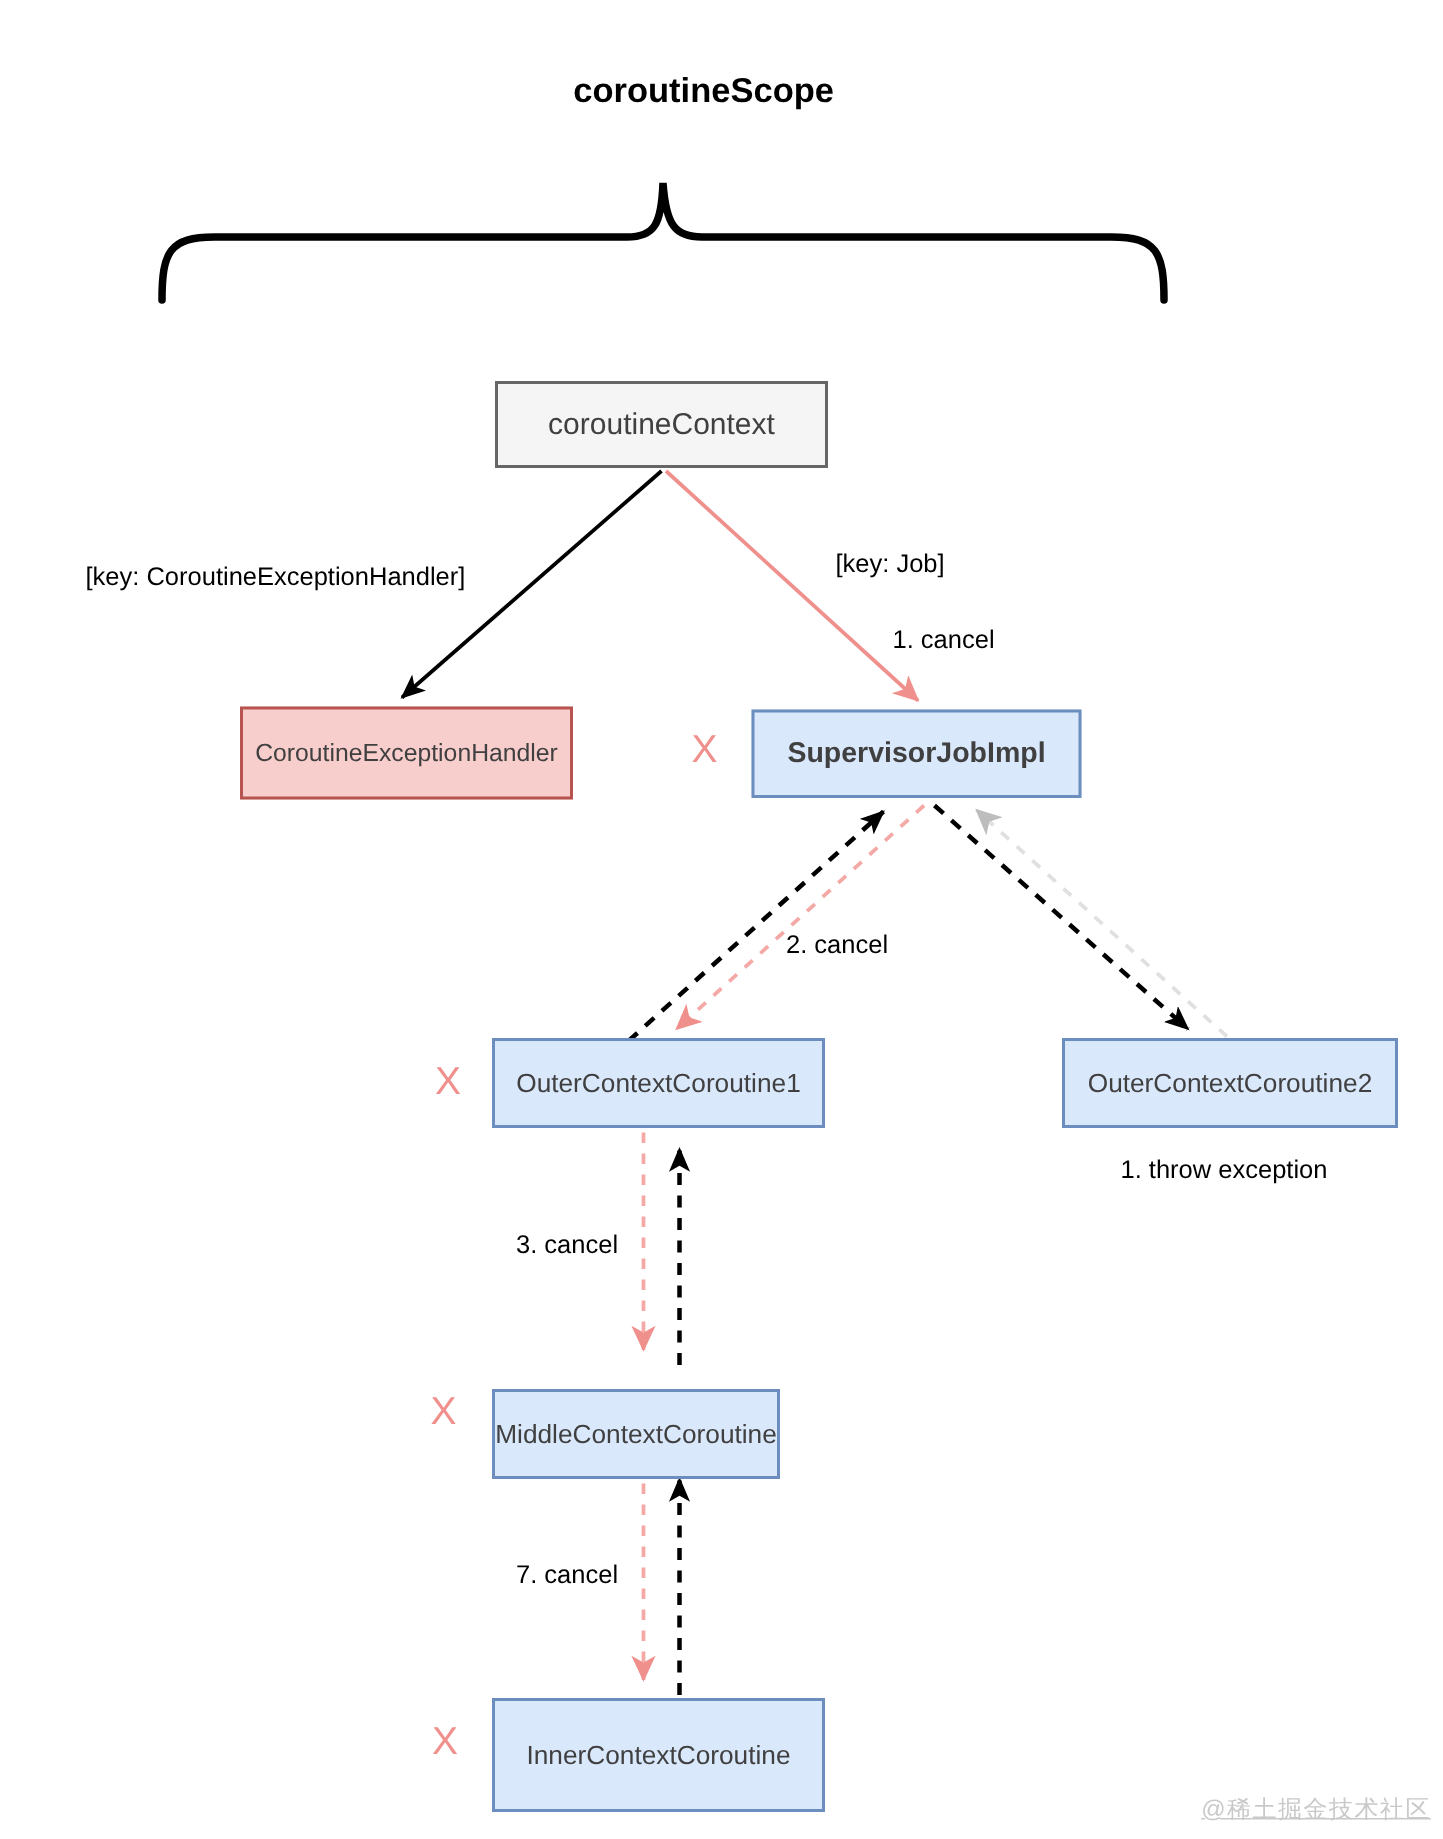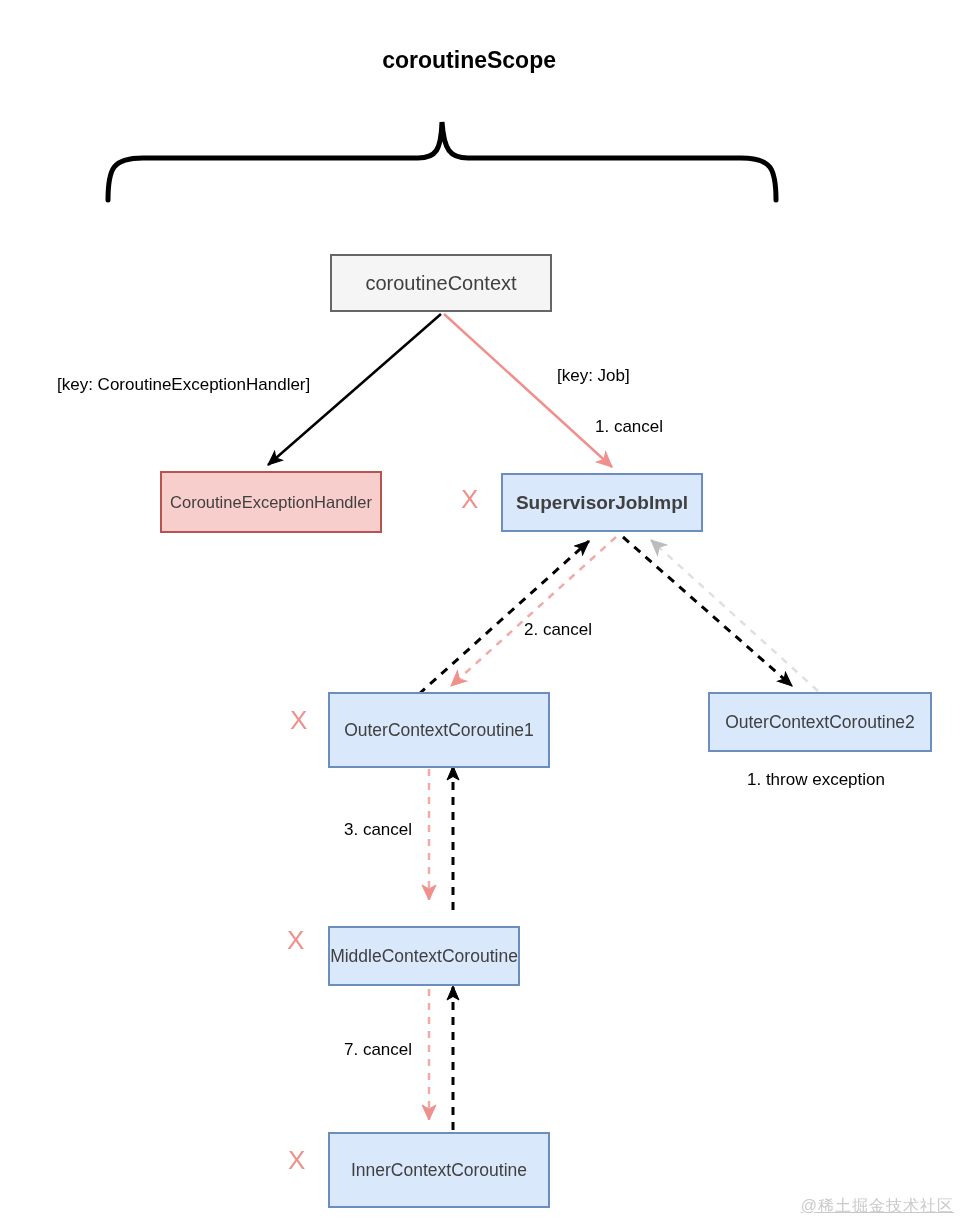--- a/index.html
+++ b/index.html
@@ -87,23 +87,23 @@
 
     <line x1="453" y1="1130" x2="453" y2="986" stroke="#000000" stroke-width="3" stroke-dasharray="8,7" marker-end="url(#ah-black)"></line>
   </svg>
 
   <div class="title">coroutineScope</div>
 
   <div class="node node-gray" style="left:330px;top:254px;width:222px;height:58px;font-size:20px;">coroutineContext</div>
 
   <div class="node node-red" style="left:160px;top:471px;width:222px;height:62px;font-size:16.5px;">CoroutineExceptionHandler</div>
 
-  <div class="node node-blue" style="left:501px;top:473px;width:202px;height:59px;font-size:19px;font-weight:bold;">SupervisorJobImpl</div>
+  <div class="node node-blue" style="left:501px;top:473px;width:220px;height:59px;font-size:19px;font-weight:bold;">SupervisorJobImpl</div>
 
-  <div class="node node-blue" style="left:328px;top:692px;width:222px;height:76px;font-size:17.5px;">OuterContextCoroutine1</div>
+  <div class="node node-blue" style="left:328px;top:692px;width:222px;height:60px;font-size:17.5px;">OuterContextCoroutine1</div>
 
   <div class="node node-blue" style="left:708px;top:692px;width:224px;height:60px;font-size:17.5px;">OuterContextCoroutine2</div>
 
   <div class="node node-blue" style="left:328px;top:926px;width:192px;height:60px;font-size:17.5px;">MiddleContextCoroutine</div>
 
   <div class="node node-blue" style="left:328px;top:1132px;width:222px;height:76px;font-size:17.5px;">InnerContextCoroutine</div>
 
   <div class="lbl" style="left:57px;top:347px;margin-top:28px;">[key: CoroutineExceptionHandler]</div>
   <div class="lbl" style="left:557px;top:366px;">[key: Job]</div>
   <div class="lbl" style="left:595px;top:417px;">1. cancel</div>

